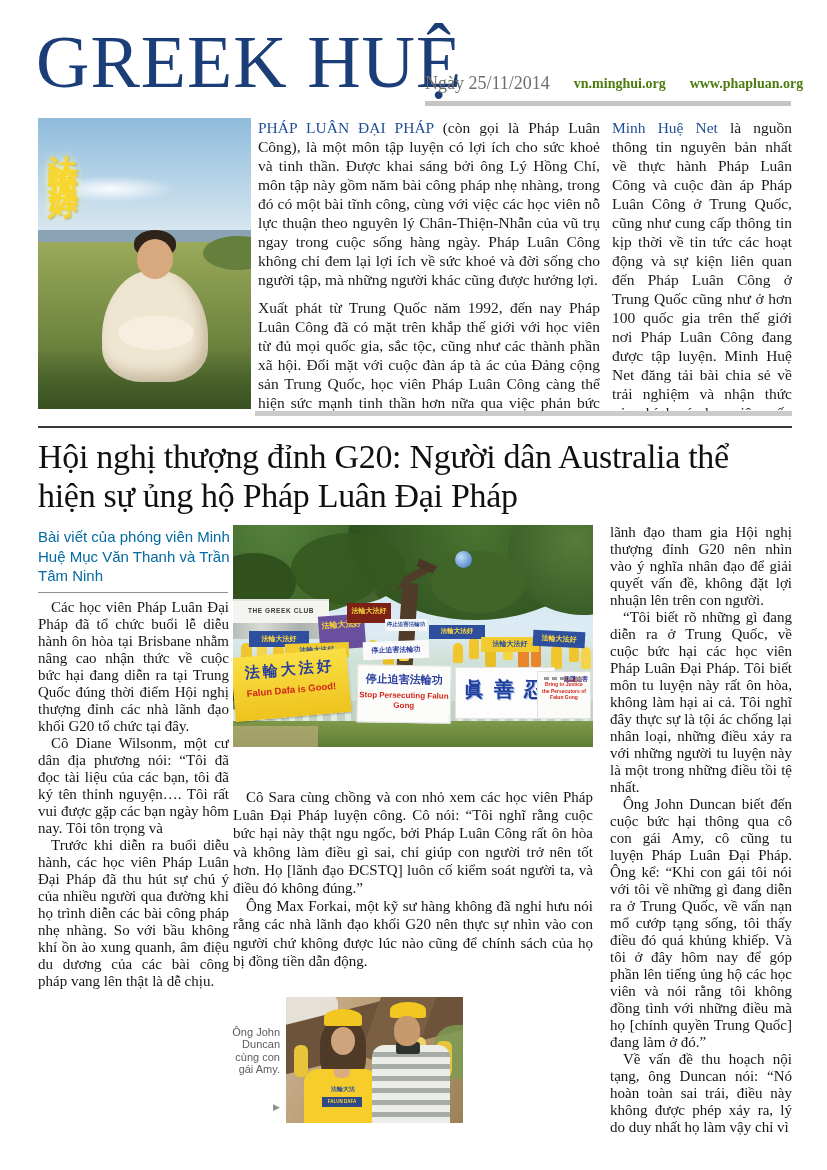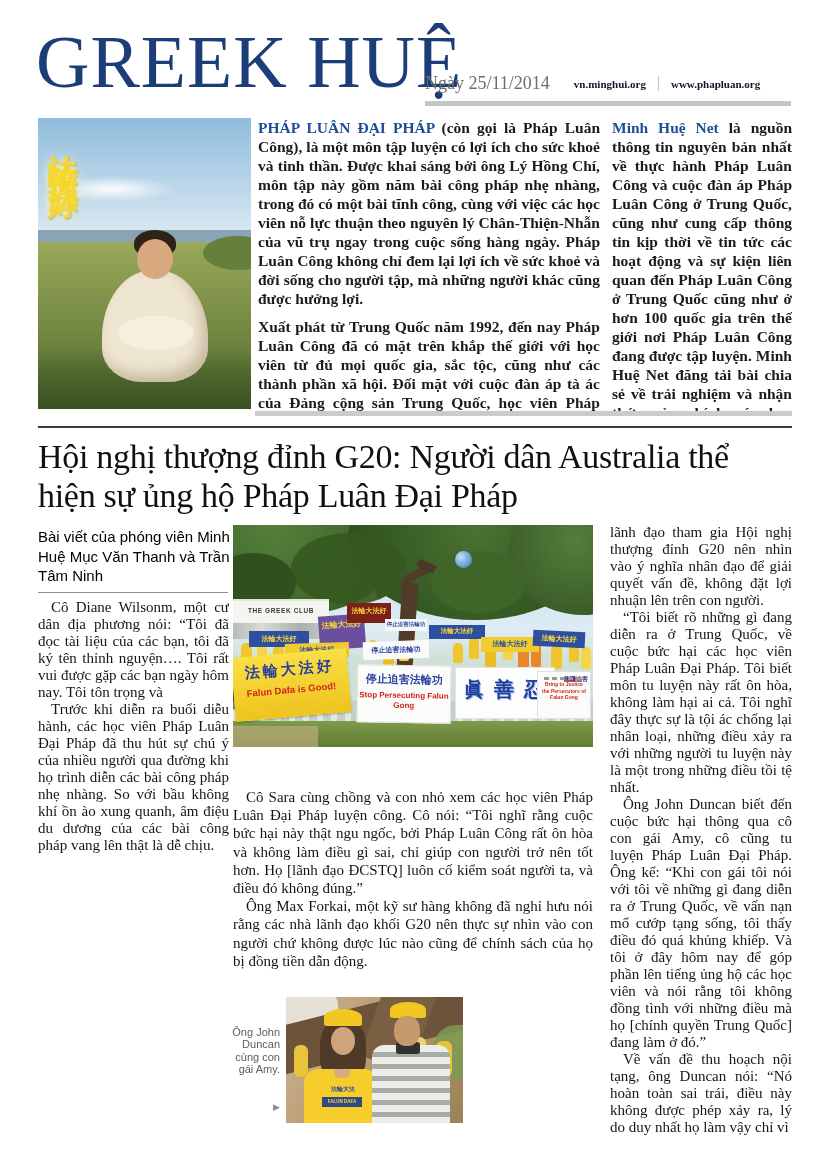--- a/index.html
+++ b/index.html
@@ -13,46 +13,46 @@
 
   
   #masthead-title {
     left: 36px; top: 24px; font-size: 74px; line-height: 1.05;
     color: #1c3e78; font-weight: normal; letter-spacing: 1px;
     font-family: "Liberation Serif", serif;
   }
   #issue-label { left: 425px; top: 44px; font-size: 21px; font-weight: bold; color: #1e52a2; }
   #meta-row { left: 425px; top: 73px; width: 368px; display: flex; align-items: center; }
   #date-label { font-size: 18px; color: #6d6d6d; margin-right: 24px; white-space: nowrap; }
-  .url-label { font-size: 11px; font-weight: bold; color: #0f172a; white-space: nowrap; }
+  .url-label { font-size: 14px; font-weight: bold; color: #4d7c0f; white-space: nowrap; }
   .vsep { width: 1px; height: 15px; background: #c4c4c4; margin: 0 12px; }
   #header-bar { left: 425px; top: 101px; width: 366px; height: 5px; background: #c5c5c5; }
 
   
   .introtext {
-    font-family: "Liberation Serif", serif; font-weight: bold;
+    font-family: "Liberation Serif", serif; font-weight: normal;
     font-size: 15.5px; line-height: 19px; text-align: justify; color: #1b1b1b;
   }
   .introtext p { margin: 0 0 9px 0; }
   .lead-blue { color: #1f4e96; }
   #intro-main  { left: 258px; top: 118px; width: 342px; height: 296px; overflow: hidden; }
   #intro-right { left: 612px; top: 118px; width: 180px; height: 296px; overflow: hidden; }
 
   #intro-bar  { left: 255px; top: 411px; width: 537px; height: 5px; background: #cbcbcb; }
   #dark-rule  { left: 38px;  top: 426px; width: 754px; height: 2px; background: #3a3a3a; }
 
   
   #article-headline {
     left: 38px; top: 437px; width: 754px;
     font-size: 34px; line-height: 39px; color: #101010; font-weight: normal;
     letter-spacing: -0.3px;
   }
   #article-byline {
     left: 38px; top: 527px; width: 196px;
-    font-family: "Liberation Sans", sans-serif; font-size: 15px; line-height: 19.5px; color: #000000;
+    font-family: "Liberation Sans", sans-serif; font-size: 15px; line-height: 19.5px; color: #0369a1;
   }
   #byline-rule { left: 38px; top: 592px; width: 190px; height: 1px; background: #8f8f8f; }
 
   
   .serifbody { font-size: 15px; line-height: 17px; text-align: justify; color: #151515; }
   .serifbody p { text-indent: 13px; }
   .serifbody p.noindent { text-indent: 0; }
   #article-col1 { left: 38px;  top: 599px; width: 191px; height: 550px; overflow: hidden; }
   #article-mid  { left: 233px; top: 788px; width: 360px; height: 206px; overflow: hidden; line-height: 18.2px; }
   #article-mid-narrow { left: 478px; top: 972px; width: 115px; height: 164px; overflow: hidden; }
@@ -194,20 +194,21 @@
   </div>
 
   <div class="abs" id="intro-bar"></div>
   <div class="abs" id="dark-rule"></div>
 
   <div class="abs" id="article-headline">Hội nghị thượng đỉnh G20: Người dân Australia thể hiện sự ủng hộ Pháp Luân Đại Pháp</div>
   <div class="abs" id="article-byline">Bài viết của phóng viên Minh Huệ Mục Văn Thanh và Trần Tâm Ninh</div>
   <div class="abs" id="byline-rule"></div>
 
   <div class="abs serifbody" id="article-col1">
+    <p>Các học viên Pháp Luân Đại Pháp đã tổ chức buổi lễ diễu hành ôn hòa tại Brisbane nhằm nâng cao nhận thức về cuộc bức hại đang diễn ra tại Trung Quốc đúng thời điểm Hội nghị thượng đỉnh các nhà lãnh đạo khối G20 tổ chức tại đây.</p>
     <p>Cô Diane Wilsonm, một cư dân địa phương nói: “Tôi đã đọc tài liệu của các bạn, tôi đã ký tên thỉnh nguyện…. Tôi rất vui được gặp các bạn ngày hôm nay. Tôi tôn trọng và</p>
     <p>Trước khi diễn ra buổi diễu hành, các học viên Pháp Luân Đại Pháp đã thu hút sự chú ý của nhiều người qua đường khi họ trình diễn các bài công pháp nhẹ nhàng. So với bầu không khí ồn ào xung quanh, âm điệu du dương của các bài công pháp vang lên thật là dễ chịu.</p>
   </div>
 
   <div class="abs" id="photo-rally">
     <div class="r-glare"></div>
     <div class="r-blob rb1"></div>
     <div class="r-blob rb2"></div>
     <div class="r-blob rb3"></div>
     <div class="r-trunk"></div>

